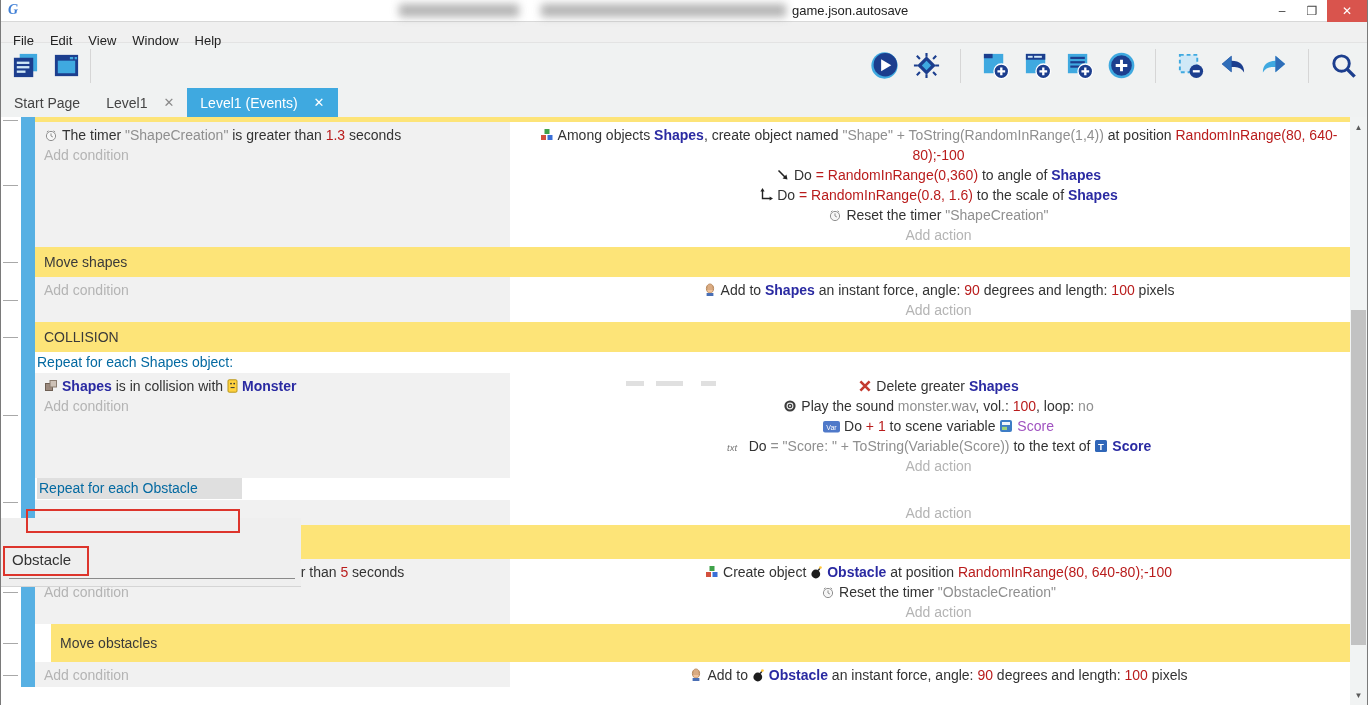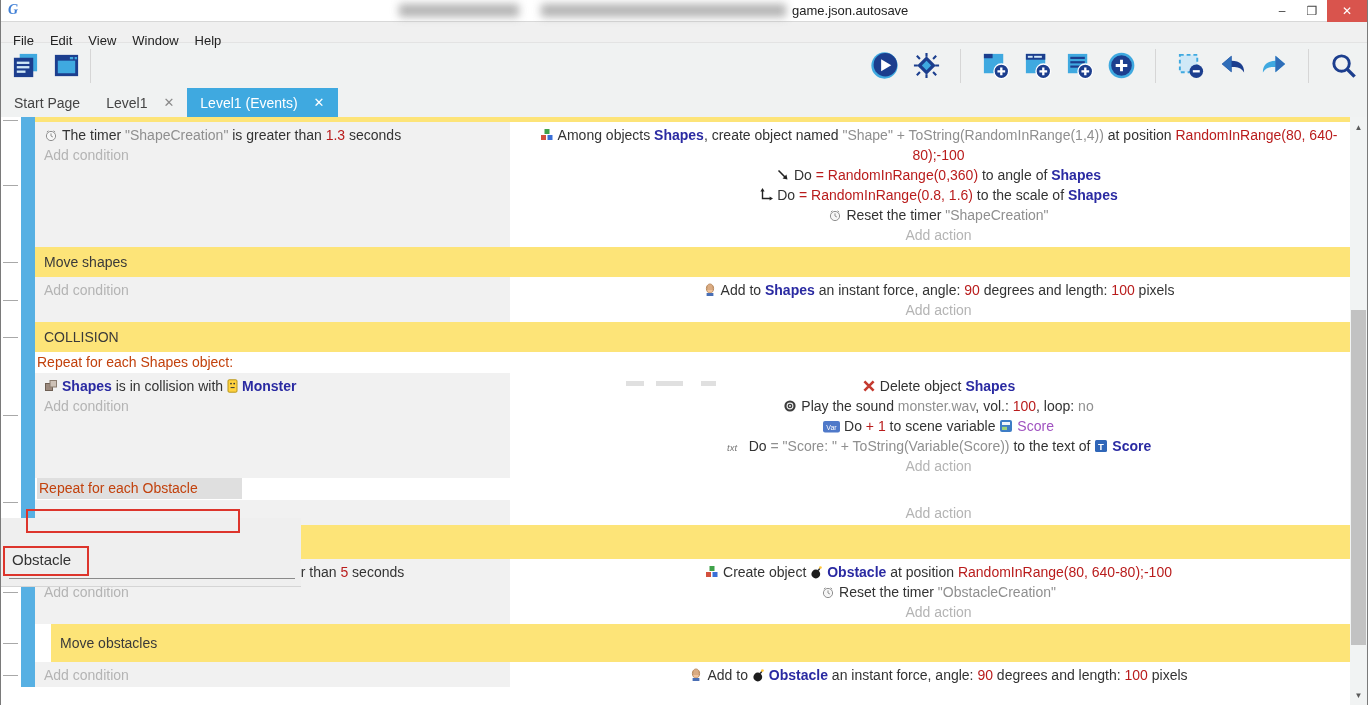--- a/index.html
+++ b/index.html
@@ -46,21 +46,21 @@
   .line{min-height:20px;line-height:20px;font-size:14px;padding-left:9px;color:#333;}
   .line.ph{color:#b4b4b4;}
   .inline-icon{display:inline-block;vertical-align:-2px;margin-right:4px;}
   .inline-icon svg{display:block;}
   .s-plain{color:#333;}
   .s-object{color:#2a2aa2;font-weight:bold;}
   .s-expr{color:#b91c1c;}
   .s-param{color:#8f8f8f;}
   .s-var{color:#a052c0;}
   .fe-wrap{flex:1;display:flex;flex-direction:column;}
-  .fe-header{font-size:14px;line-height:21px;height:21px;color:#c2410c;padding-left:2px;background:#fff;}
+  .fe-header{font-size:14px;line-height:21px;height:21px;color:#0369a1;padding-left:2px;background:#fff;}
   .fe-header .hdr-box{display:inline-block;background:#dfdfdf;height:21px;padding-left:2px;width:205px;}
   .fe-body{display:flex;flex:1;}
   
   .graymark{position:absolute;height:5px;background:#e0e0e0;z-index:2;}
   .red-box{position:absolute;border:2px solid #dd352c;z-index:7;pointer-events:none;}
   .popup{position:absolute;left:0;top:401px;width:300px;height:69px;background:#efefef;z-index:5;border-bottom:1px solid #d5d5d5;}
   .popup-text{position:absolute;left:11px;top:33px;font-size:15px;color:#333;}
   .popup-underline{position:absolute;left:8px;right:6px;top:60px;height:1px;background:#8a8a8a;}
   
   .scrollbar{position:absolute;right:0;top:0;bottom:0;width:17px;background:#f1f3f3;z-index:8;}
@@ -288,21 +288,21 @@
                       <circle cx="4" cy="4.6" r=".9" fill="#333"></circle>
                       <circle cx="7.2" cy="4.6" r=".9" fill="#333"></circle>
                       <path d="M3.6 8.6h4" stroke="#333"></path>
                     </svg></span><span class="s-object">Monster</span></div>
                 <div class="line ph">Add condition</div>
               </div>
               <div class="colgap"></div>
               <div class="act">
                 <div class="line"><span class="inline-icon"><svg width="14" height="14" viewBox="0 0 14 14">
                       <path d="M2.4 2.4l9.2 9.2M11.6 2.4l-9.2 9.2" stroke="#c43a2f" stroke-width="2.6"></path>
-                    </svg></span><span class="s-plain">Delete object </span><span class="s-object">Shapes</span></div>
+                    </svg></span><span class="s-plain">Delete greater </span><span class="s-object">Shapes</span></div>
                 <div class="line"><span class="inline-icon"><svg width="14" height="14" viewBox="0 0 14 14">
                       <circle cx="7" cy="7" r="5.6" fill="#3c3c3c"></circle>
                       <circle cx="7" cy="7" r="2.9" fill="none" stroke="#eee" stroke-width="1.1"></circle>
                       <circle cx="7" cy="7" r="1" fill="#eee"></circle>
                     </svg></span><span class="s-plain">Play the sound </span><span class="s-param">monster.wav</span><span class="s-plain">, vol.: </span><span class="s-expr">100</span><span class="s-plain">, loop: </span><span class="s-param">no</span></div>
                 <div class="line"><span class="inline-icon"><svg width="17" height="12" viewBox="0 0 17 12">
                       <rect width="17" height="11.5" rx="2" fill="#4f79c9"></rect>
                       <text x="8.5" y="8.6" font-size="7" fill="#fff" text-anchor="middle" font-family="sans-serif">Var</text>
                     </svg></span><span class="s-plain">Do </span><span class="s-expr">+ 1</span><span class="s-plain"> to scene variable </span><span class="inline-icon"><svg width="14" height="14" viewBox="0 0 14 14">
                       <rect x="1" y="1" width="12" height="12" rx="2" fill="#3d7dc6"></rect>

